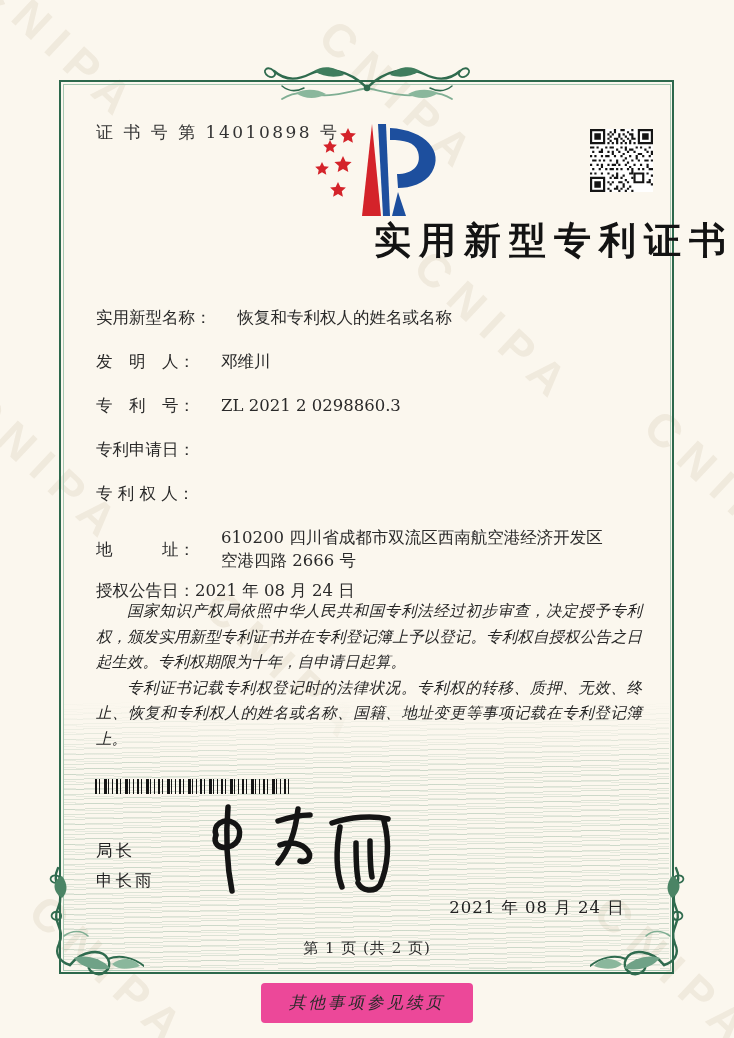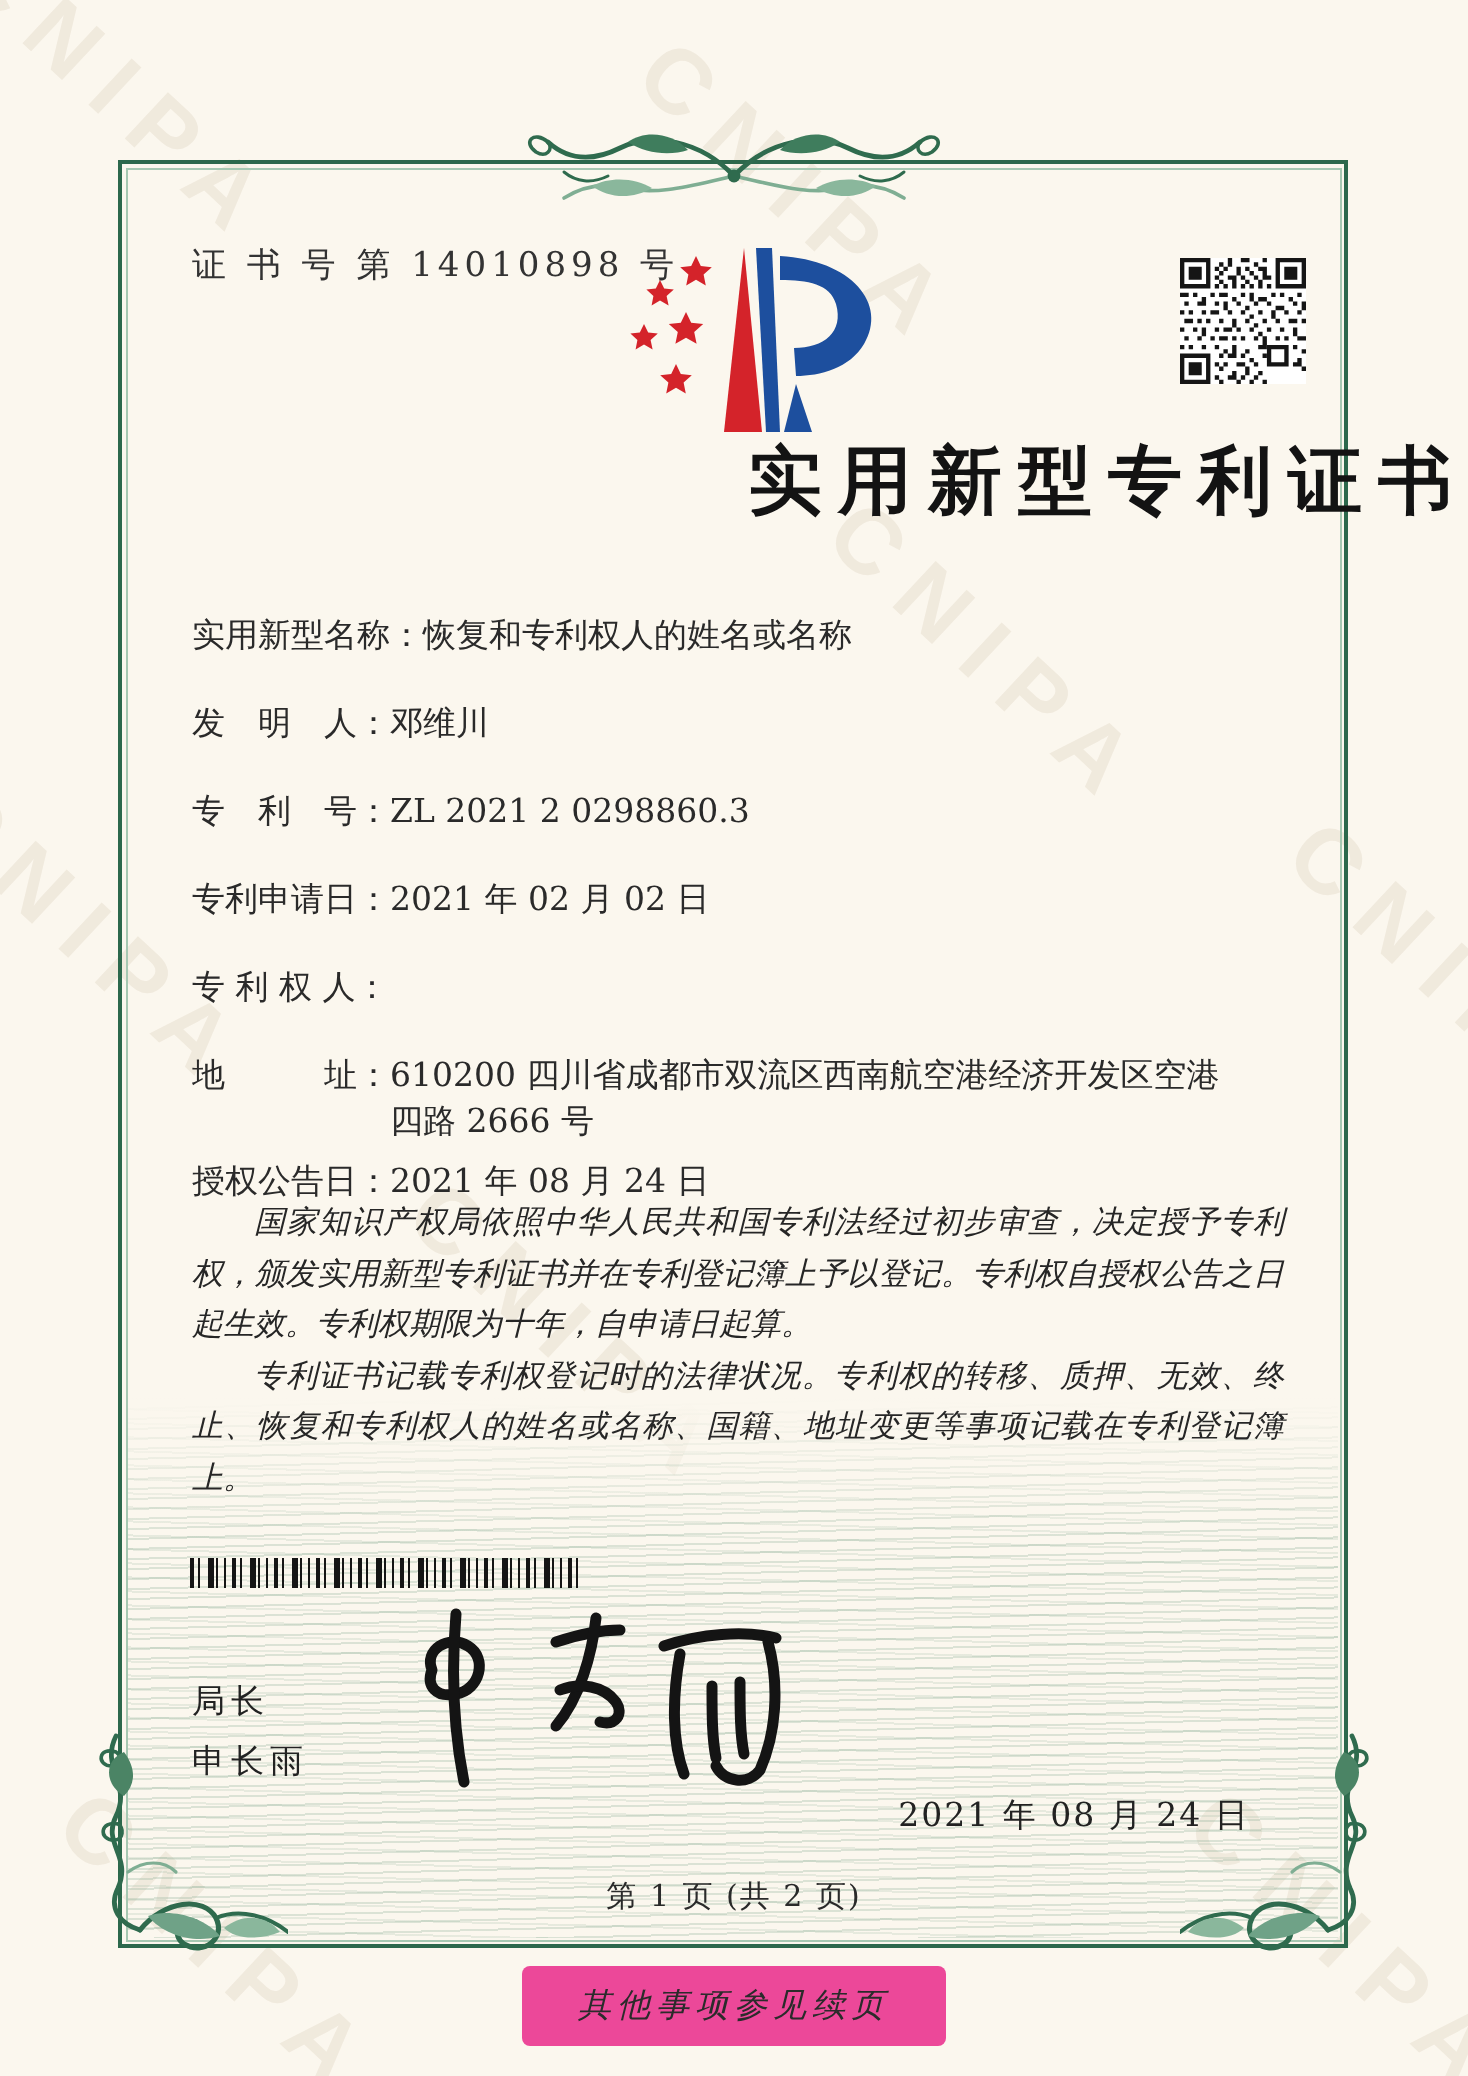--- a/index.html
+++ b/index.html
@@ -39,21 +39,21 @@
   
   .cert-no{position:absolute; left:96px; top:121px; font-size:17px; letter-spacing:2.5px; color:#333;}
   .logo{position:absolute; left:286px; top:118px; width:172px; height:102px;}
   .qr{position:absolute; left:590px; top:129px; width:63px; height:63px;}
   .title{
     position:absolute; left:0; right:0; top:216px; text-align:right;
     font-size:37px; font-weight:bold; letter-spacing:8px; color:#131313;
   }
   
   .fields{position:absolute; left:96px; top:306px; width:517px; font-size:16.5px; color:#2a2a2a;}
-  .frow{display:flex; align-items:flex-start; margin-bottom:21px; line-height:23px;}
+  .frow{display:flex; align-items:center; margin-bottom:21px; line-height:23px;gap:26px;}
   .frow .lab{white-space:nowrap;}
   .frow .val{max-width:440px;}
   .frow.addr{margin-bottom:7px;}
   .frow.grant{justify-content:space-between; margin-bottom:0;}
   .pair{display:flex; white-space:nowrap;}
   
   .legal{
     position:absolute; left:96px; top:599px; width:546px;
     font-style:italic; font-size:15.5px; line-height:25.5px; color:#262626;
     text-align:justify;
@@ -188,21 +188,20 @@
     <div class="frow">
       <span class="lab">发　明　人：</span>
       <span class="val">邓维川</span>
     </div>
     <div class="frow">
       <span class="lab">专　利　号：</span>
       <span class="val">ZL 2021 2 0298860.3</span>
     </div>
     <div class="frow">
       <span class="lab">专利申请日：</span>
-      <span class="val">2021 年 02 月 02 日</span>
     </div>
     <div class="frow">
       <span class="lab">专 利 权 人：</span>
     </div>
     <div class="frow addr">
       <span class="lab">地　　　址：</span>
       <span class="val">610200 四川省成都市双流区西南航空港经济开发区空港四路 2666 号</span>
     </div>
     <div class="frow grant">
       <span class="pair">

